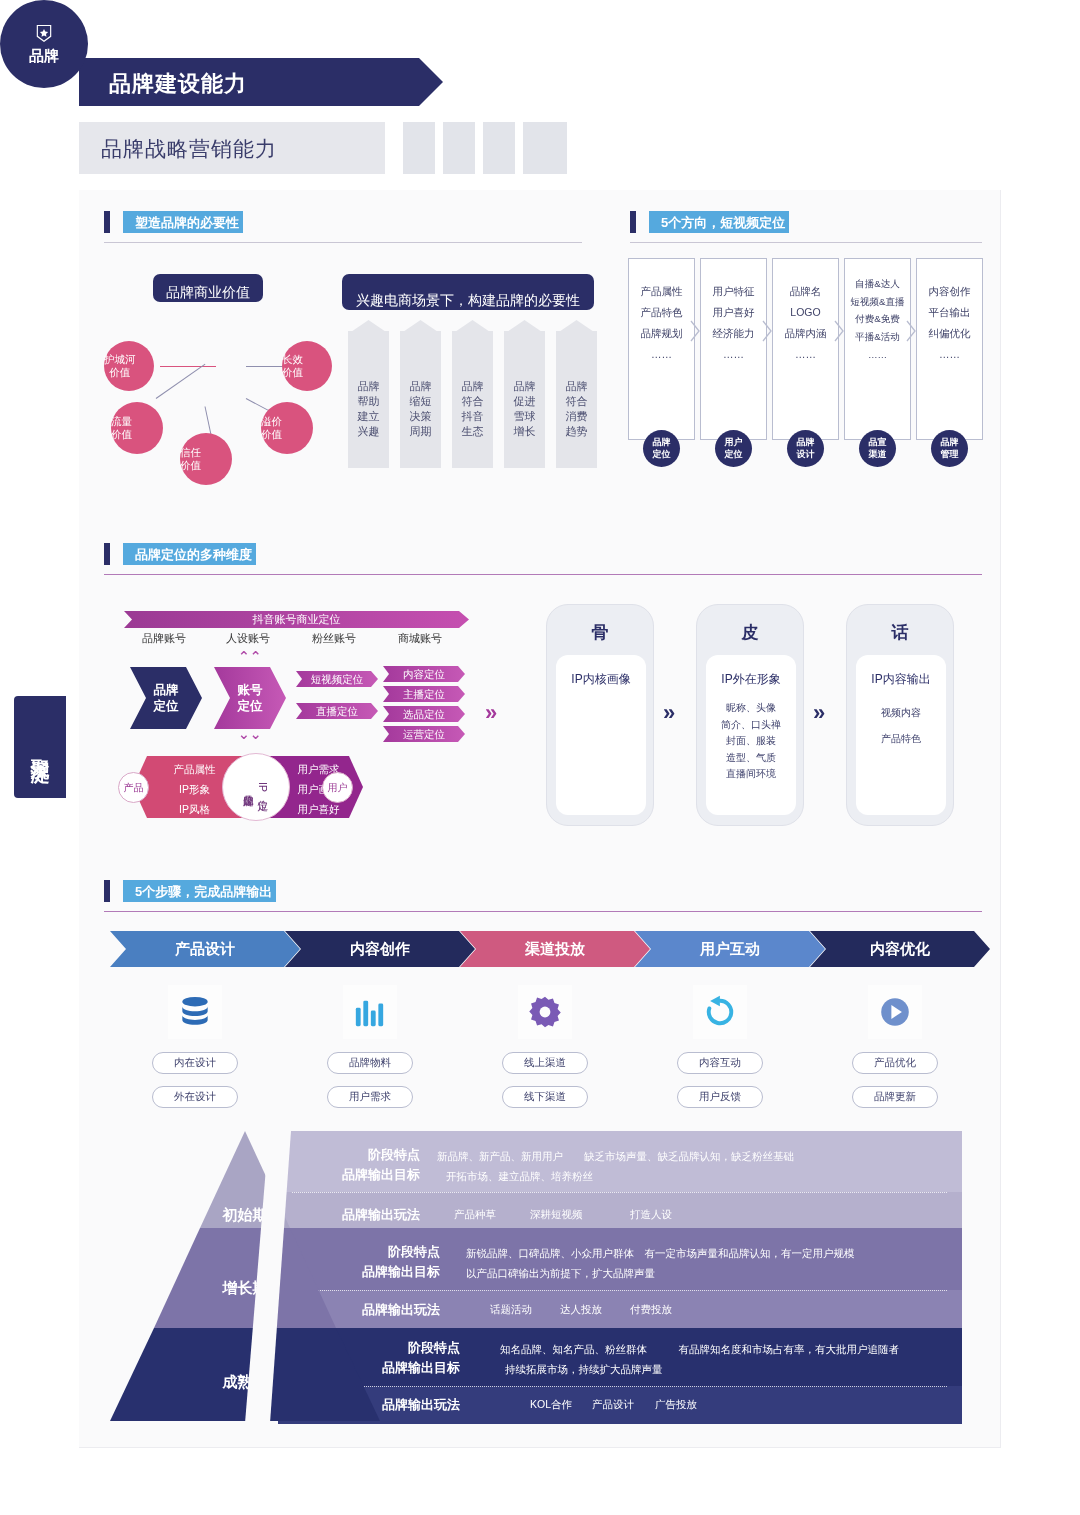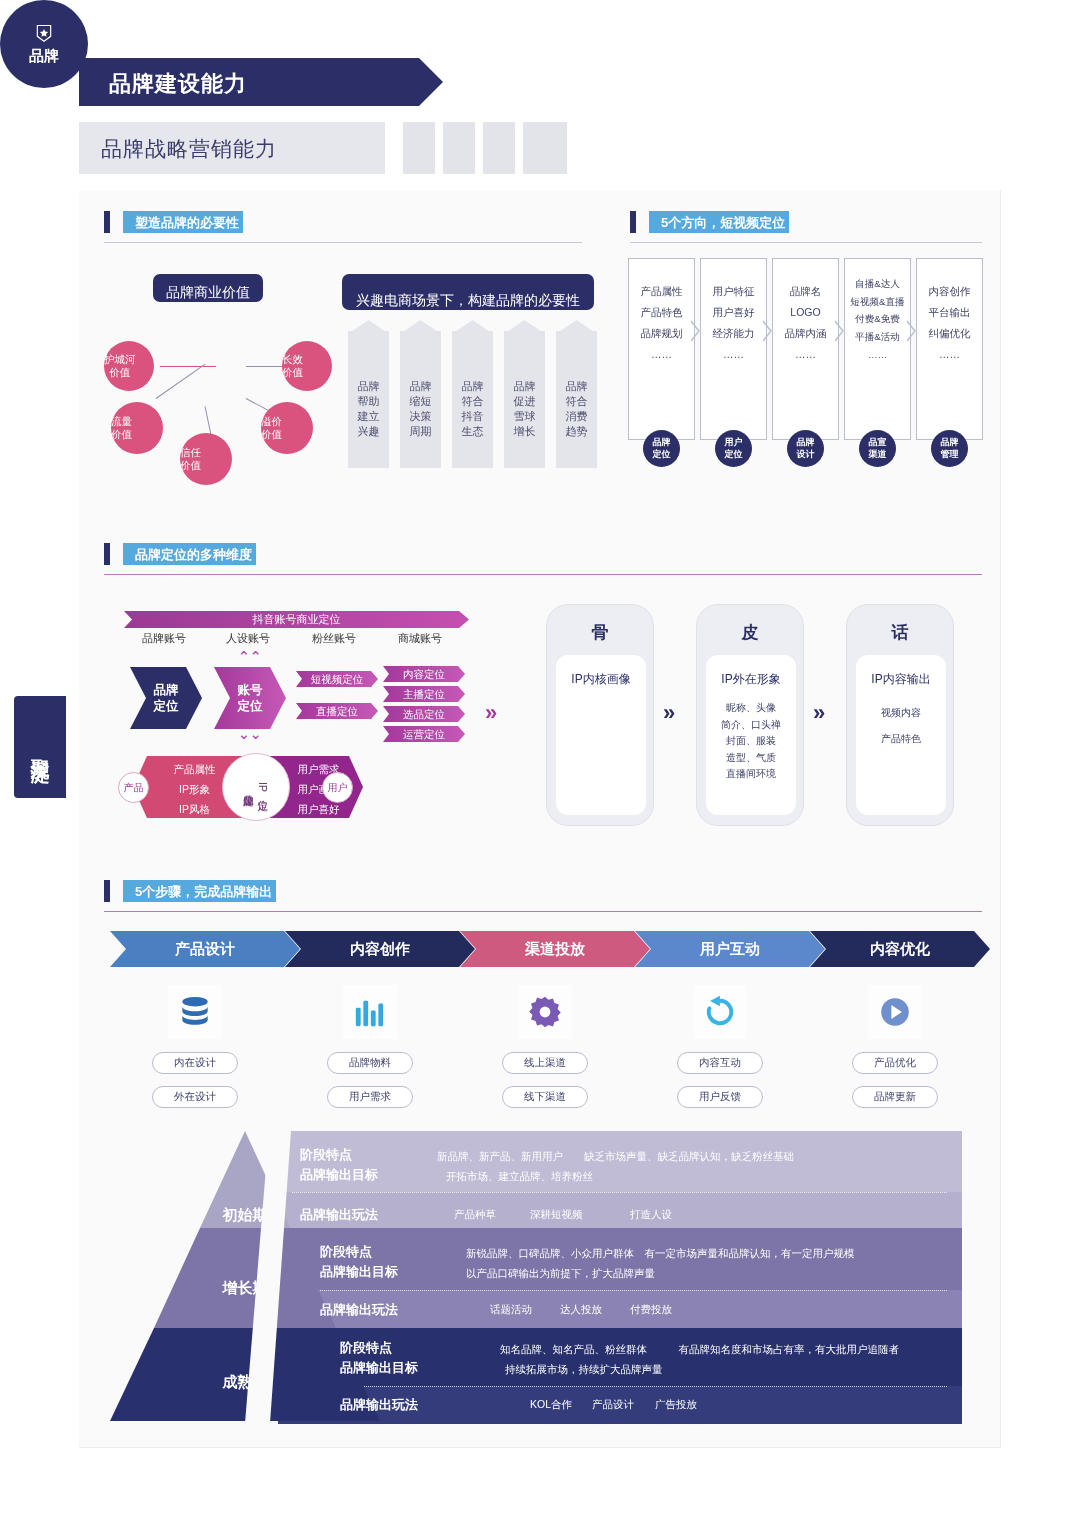--- a/index.html
+++ b/index.html
@@ -163,21 +163,21 @@
   .stepicon{ position:absolute; top:985px; width:54px; height:54px; background:#fdfdfd;
              display:flex; align-items:center; justify-content:center; }
   .chipbox{
     position:absolute; width:86px; height:22px; border:1px solid #b9bdd0; border-radius:11px;
     background:#fff; font-size:10.5px; color:#3b3e6a;
     display:flex; align-items:center; justify-content:center;
   }
 
   
   .pyr{ position:absolute; left:110px; top:1131px; width:270px; height:290px; }
-  .prlabel{ position:absolute; color:#fff; font-weight:bold; font-size:13px; text-align:left; }
+  .prlabel{ position:absolute; color:#fff; font-weight:bold; font-size:13px; text-align:right; }
   .prtext{ position:absolute; color:#fff; font-size:10.5px; }
   .pyr-stage{
     position:absolute; color:#fff; font-weight:bold; font-size:15px; text-align:center; width:100%;
   }
   .dots{ position:absolute; height:0; border-top:1px dotted rgba(255,255,255,.75); }
 </style>
 </head>
 <body>
 
 <div class="page">

